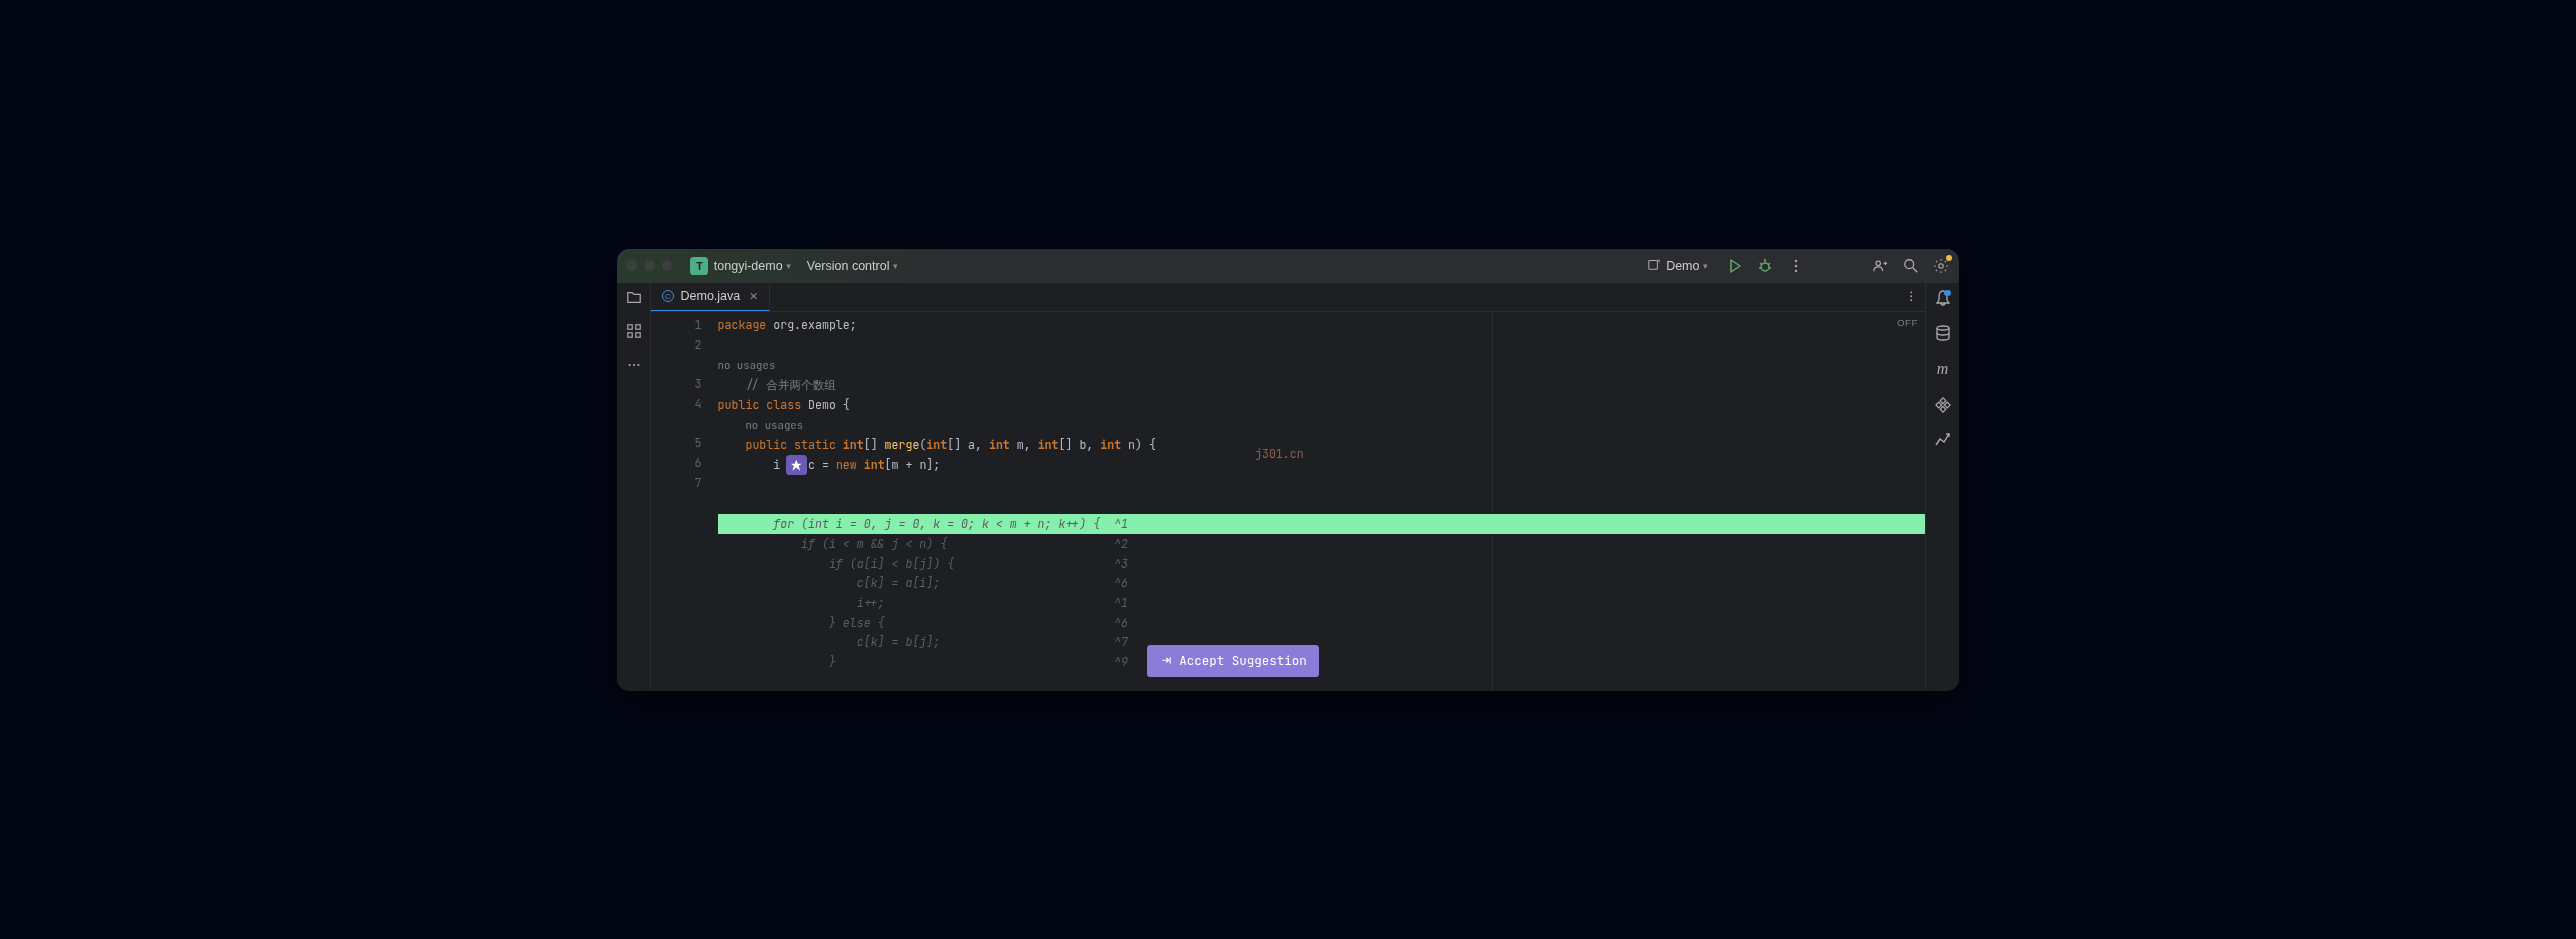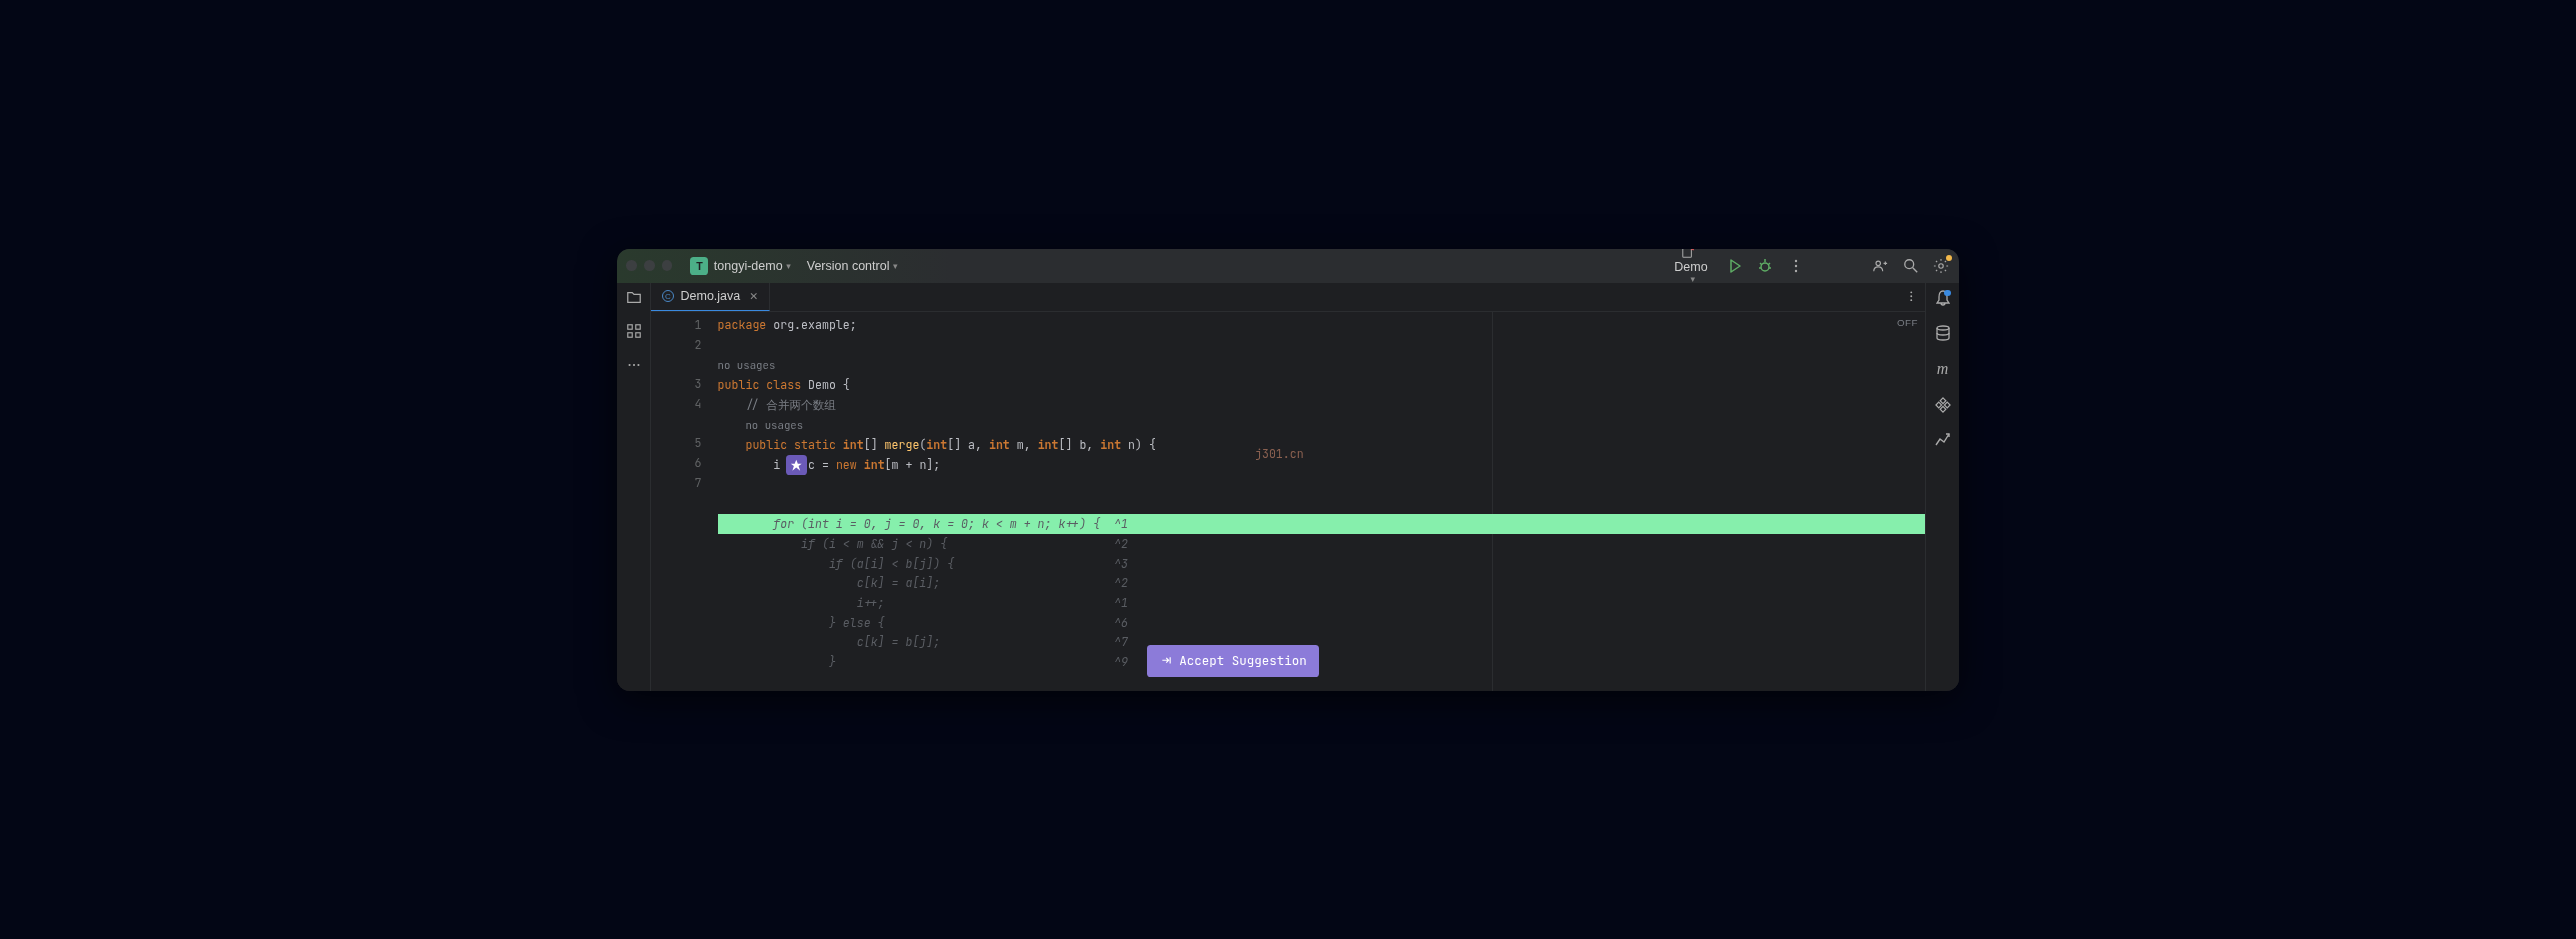--- a/index.html
+++ b/index.html
@@ -35,21 +35,21 @@
   width: 18px; height: 18px; background: #4caf88; border-radius: 3.6px;
   display: flex; align-items: center; justify-content: center;
   color: #1e1f22; font-weight: 600; font-size: 10.7px; margin-right: 5.4px;
 }
 .tb-text { color: #cecece; font-size: 12.5px; }
 .chev { color: #888; font-size: 9px; margin-left: 3.6px; }
 .tb-item { display: flex; align-items: center; margin-right: 16px; cursor: pointer; }
 .spacer { flex: 1; }
 .tb-icon { width: 18px; height: 18px; display: flex; align-items: center; justify-content: center; color: #aaa; margin-left: 12.5px; cursor: pointer; }
 .tb-icon svg { width: 16px; height: 16px; }
-.run-cfg { display: flex; align-items: center; color: #cecece; font-size: 12.5px; margin-right: 5.4px; flex-direction: column; }
+.run-cfg { display: flex; align-items: center; color: #cecece; font-size: 12.5px; margin-right: 5.4px; }
 .run-cfg .rc-icon { width: 12.5px; height: 12.5px; margin-right: 5.4px; position: relative; }
 .gear-dot { position: absolute; top: -1.8px; right: -1.8px; width: 6.3px; height: 6.3px; border-radius: 50%; background: #f2b84b; }
 .bell-dot { position: absolute; top: 1.8px; right: 1.8px; width: 6.3px; height: 6.3px; border-radius: 50%; background: #3a8ae0; }
 
 .main-grid {
   display: flex;
   height: calc(100% - 34px);
 }
 .left-gutter {
   width: 34px;
@@ -263,39 +263,39 @@
           <div class="gap"></div>
           <div>5</div>
           <div>6</div>
           <div>7</div>
         </div>
 
         <div class="code-area">
           <div class="code-line"><span class="tk-kw">package</span><span class="tk-pkg"> org.example;</span></div>
           <div class="code-line"> </div>
           <div class="code-line"><span class="tk-usage">no usages</span></div>
+          <div class="code-line">    <span class="tk-comment">// 合并两个数组</span></div>
           <div class="code-line"><span class="tk-kw">public</span> <span class="tk-kw">class</span><span class="tk-name"> Demo {</span></div>
-          <div class="code-line">    <span class="tk-comment">// 合并两个数组</span></div>
           <div class="code-line">    <span class="tk-usage">no usages</span></div>
           <div class="code-line">    <span class="tk-kw">public static</span><span class="tk-type"> int</span><span class="tk-name">[] </span><span class="tk-func">merge</span><span class="tk-name">(</span><span class="tk-type">int</span><span class="tk-name">[] a, </span><span class="tk-type">int</span><span class="tk-name"> m, </span><span class="tk-type">int</span><span class="tk-name">[] b, </span><span class="tk-type">int</span><span class="tk-name"> n) {</span></div>
 
           <div class="code-line" style="position:relative;">        <span class="tk-name">i</span>   <span class="tk-name"> c = </span><span class="tk-kw">new</span><span class="tk-type"> int</span><span class="tk-name">[m + n];</span>
             <div class="ai-badge" style="left:68px; top:0;">
               <svg viewBox="0 0 16 16">
                   <path d="M8 1 L10 6 L15 6 L11 9 L13 15 L8 11 L3 15 L5 9 L1 6 L6 6 Z" fill="#fff"></path>
                 </svg>
             </div>
           </div>
 
           <div class="watermark" style="left:541px; top:132px;">j301.cn</div>
 
           <div class="code-line highlight">        <span class="tk-ghost">for (int i = 0, j = 0, k = 0; k &lt; m + n; k++) {  ^1</span></div>
           <div class="code-line">        <span class="tk-ghost">    if (i &lt; m &amp;&amp; j &lt; n) {                        ^2</span></div>
           <div class="code-line">        <span class="tk-ghost">        if (a[i] &lt; b[j]) {                       ^3</span></div>
-          <div class="code-line">        <span class="tk-ghost">            c[k] = a[i];                         ^2</span></div>
+          <div class="code-line">        <span class="tk-ghost">            c[k] = a[i];                         ^6</span></div>
           <div class="code-line">        <span class="tk-ghost">            i++;                                 ^1</span></div>
           <div class="code-line">        <span class="tk-ghost">        } else {                                 ^6</span></div>
           <div class="code-line">        <span class="tk-ghost">            c[k] = b[j];                         ^7</span></div>
           <div class="code-line">        <span class="tk-ghost">        }                                        ^9</span></div>
           <div class="code-line">        </div>
 
           <div class="accept-btn" style="left:433px; top:333px;">
             <svg width="12.5" height="12.5" viewBox="0 0 16 16">
                 <path d="M3 8 L11 8 M8 5 L11 8 L8 11 M13 4 L13 12" stroke="#fff" stroke-width="1.5" fill="none"></path>
               </svg>

